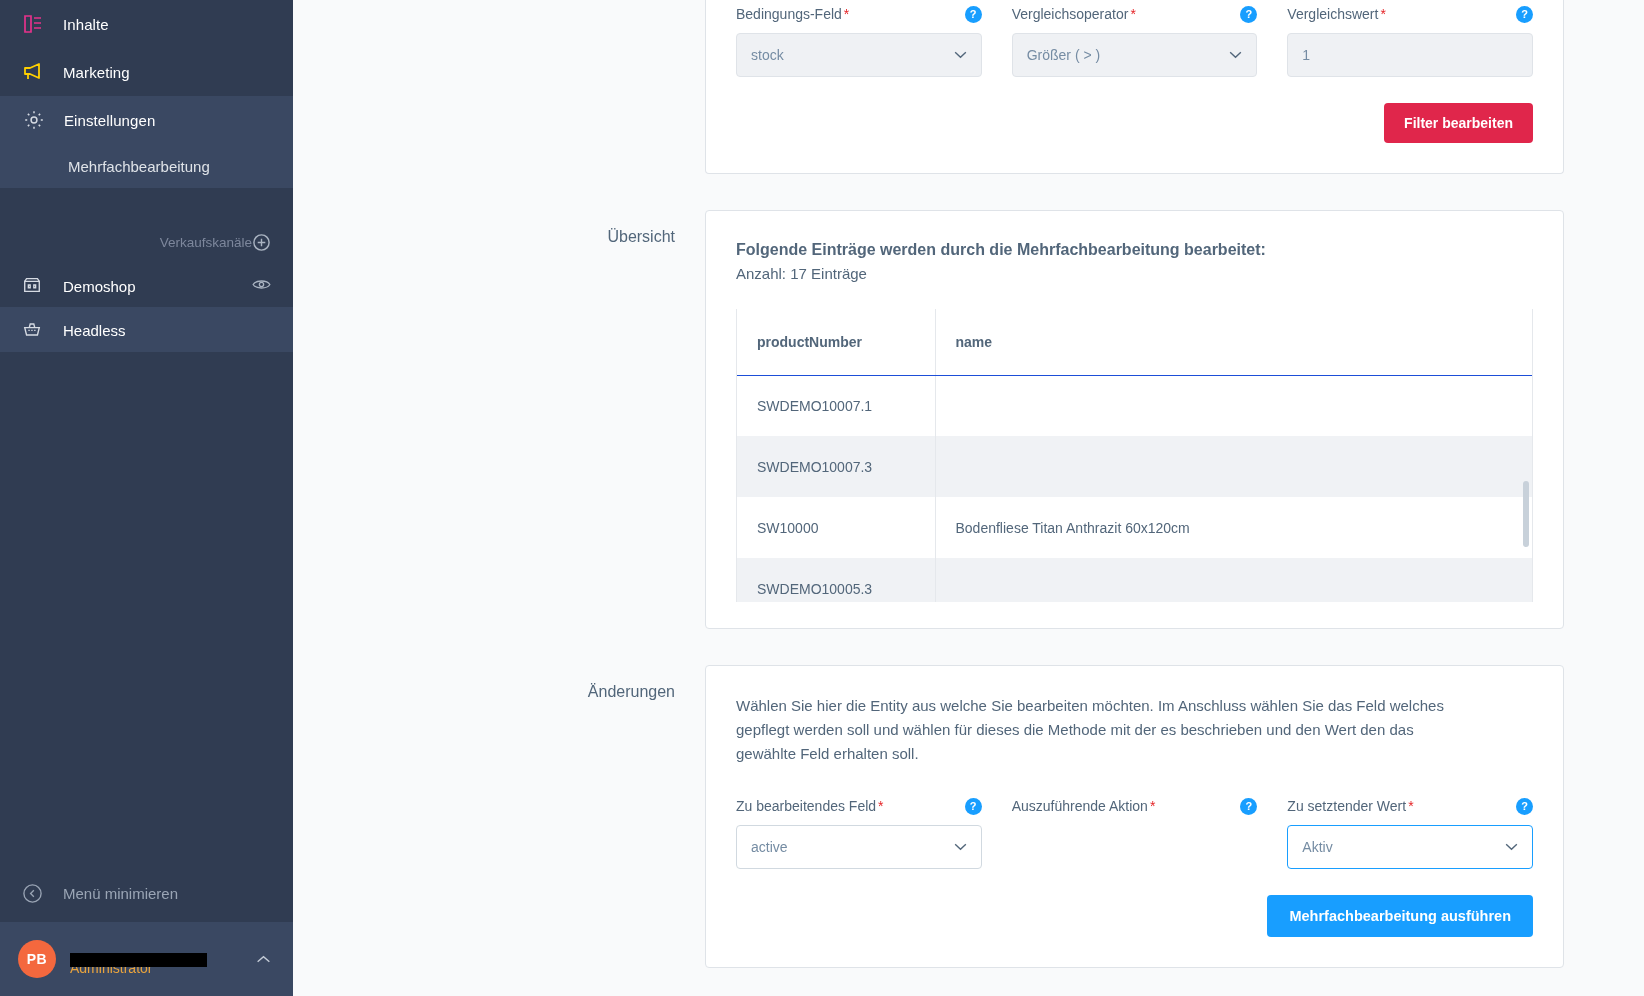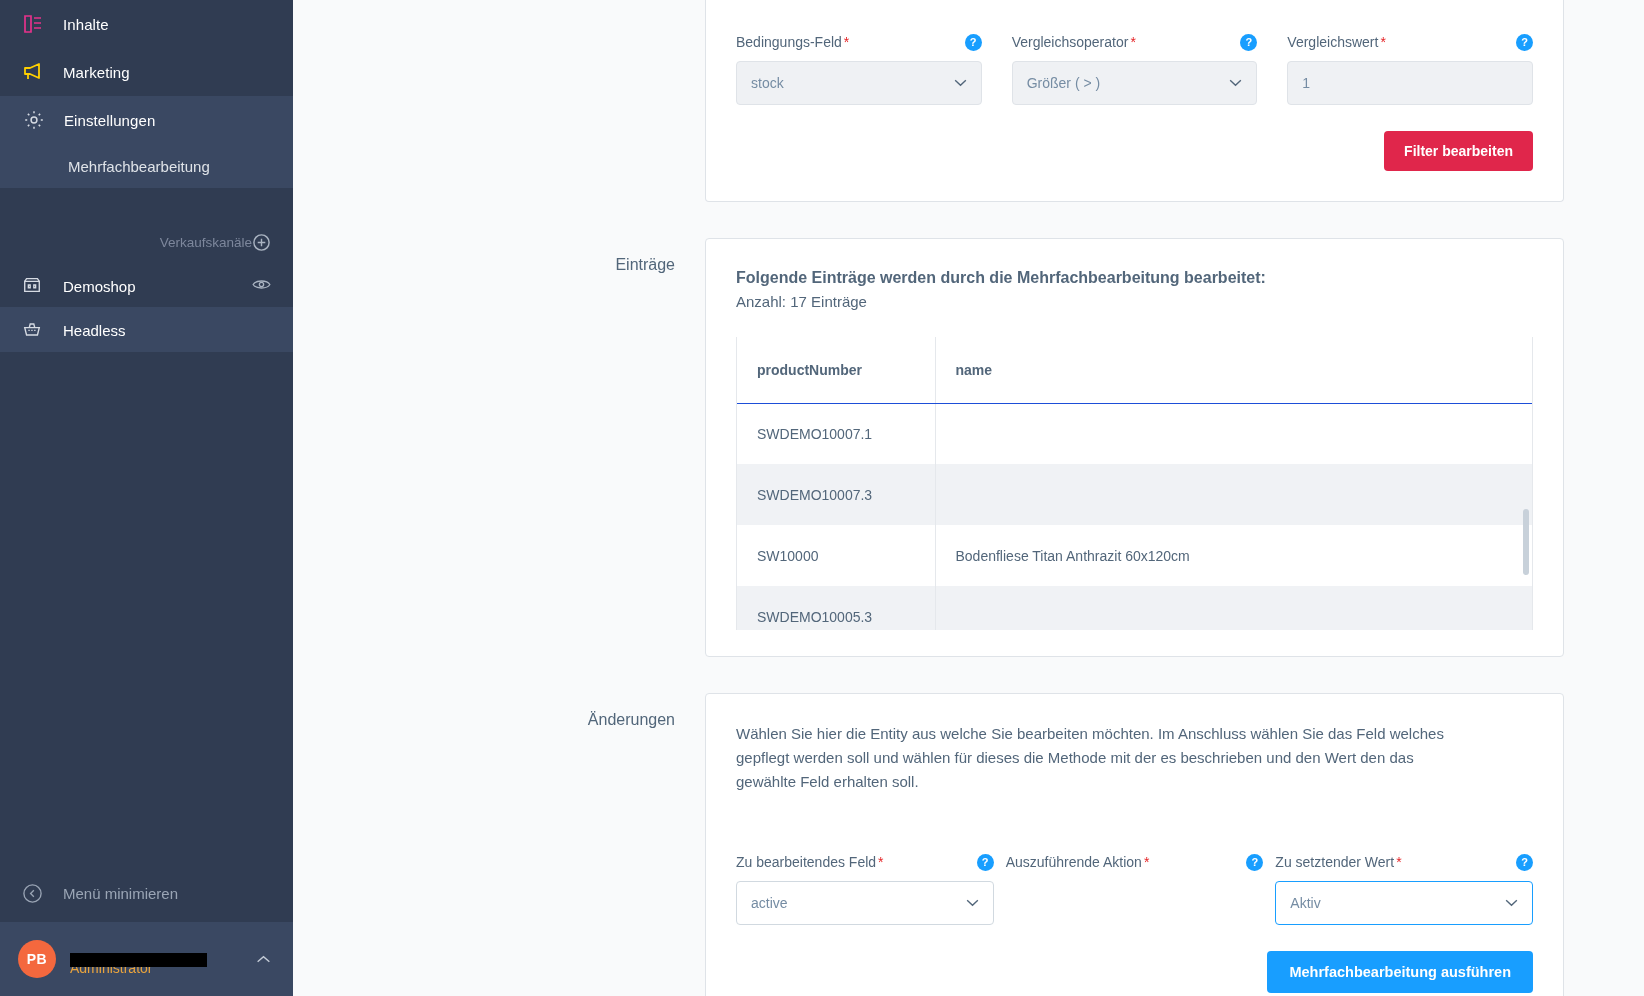--- a/index.html
+++ b/index.html
@@ -116,21 +116,20 @@
     border-top: none;
     border-top-left-radius: 0; border-top-right-radius: 0;
     padding: 0 30px 30px 30px;
   }
 
   .field-row { display: flex; gap: 30px; }
   .field { flex: 1; min-width: 0; }
   .field-label-row {
     display: flex; align-items: center; justify-content: space-between;
     height: 28px;
-    margin-top: 28px;
   }
   .field-label { font-size: 14px; color: #52667a; white-space: nowrap; }
   .req { color: #e52427; margin-left: 2px; }
   .help {
     width: 17px; height: 17px; border-radius: 50%;
     background: #189eff; color: #fff;
     font-size: 11px; font-weight: bold;
     display: flex; align-items: center; justify-content: center;
     cursor: pointer; flex: 0 0 auto;
   }
@@ -189,21 +188,21 @@
   }
   .scroll-thumb {
     position: absolute; right: 2px; top: 172px;
     width: 6px; height: 66px; border-radius: 3px;
     background: #c8d1da; cursor: pointer;
   }
 
   
   .card3 { padding: 28px 30px 30px 30px; }
   .desc { font-size: 15px; color: #52667a; line-height: 24px; max-width: 712px; }
-  .card3 .field-row { margin-top: 26px; gap: 12px; }
+  .card3 .field-row { margin-top: 26px; }
 </style>
 </head>
 <body>
 
 <div class="app">
 
   <aside class="sidebar">
 
     <div class="nav-top">
 
@@ -376,21 +375,21 @@
             </div>
 
             <div class="btn-row">
               <button class="btn btn-danger">Filter bearbeiten</button>
             </div>
           </div>
         </div>
       </section>
 
       <section class="sec" style="margin-top:36px">
-        <div class="sec-label">Einträge</div>
+        <div class="sec-label">Übersicht</div>
         <div class="sec-body">
           <div class="card card2">
             <div class="ov-title">Folgende Einträge werden durch die Mehrfachbearbeitung bearbeitet:</div>
             <div class="ov-count">Anzahl: 17 Einträge</div>
 
             <div class="tbl-wrap">
               <table class="grid">
                 <colgroup>
                     <col class="c1">
                     <col>

